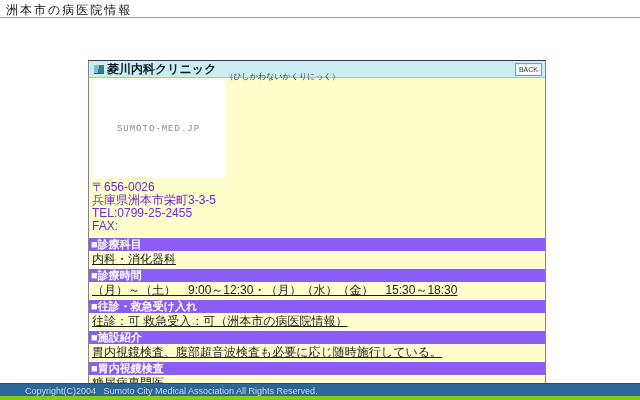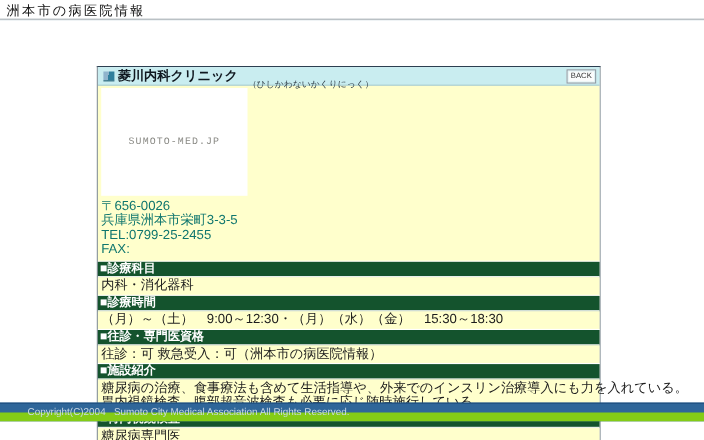--- a/index.html
+++ b/index.html
@@ -80,52 +80,53 @@
     width: 133px; height: 98px;
     background: #ffffff;
     display: flex; align-items: center; justify-content: center; text-align: center;
   }
   .photo-text {
     font-family: "Liberation Mono", "DejaVu Sans Mono", monospace;
     font-size: 9px; color: #8a8a85; letter-spacing: 1px;
   }
   .address-block { margin-top: 3px; }
   .addr-line {
-    font-size: 12px; line-height: 13px; color: #0f766e;
+    font-size: 12px; line-height: 13px; color: #6d28d9;
     white-space: nowrap;
   }
 
   
   .section-bar {
-    background: #14532d;
+    background: #8b5cf6;
     color: #ffffff;
     font-size: 11px; font-weight: bold;
     line-height: 12px;
     padding: 0 0 1px 2px;
     border-bottom: 1px solid #ffffff;
     white-space: nowrap;
   }
   .section-content {
     background: #ffffcc;
     padding: 1px 3px 2px 3px;
     border-bottom: 1px solid #ffffff;
   }
   .section-line {
     font-size: 12px; line-height: 13px; color: #1c1c1c;
     white-space: nowrap;
+    text-decoration: underline;
   }
   .section-content.last { border-bottom: none; }
 
   
   .footer-bar {
-    position: absolute; left: 0; top: 366px;
+    position: absolute; left: 0; top: 383px;
     width: 640px; height: 17px;
     background: #2f6699;
     border-top: 1px solid #1c4c7c;
-    border-bottom: 8px solid #84cc16;
+    border-bottom: 4px solid #84cc16;
   }
   .footer-text {
     font-size: 9px; line-height: 14px;
     color: #c9d8e6;
     padding-left: 25px;
     white-space: pre;
   }
 </style>
 </head>
 <body>
@@ -157,28 +158,27 @@
   <div class="section-bar">■診療科目</div>
   <div class="section-content">
     <div class="section-line">内科・消化器科</div>
   </div>
 
   <div class="section-bar">■診療時間</div>
   <div class="section-content">
     <div class="section-line">（月）～（土）　9:00～12:30・（月）（水）（金）　15:30～18:30</div>
   </div>
 
-  <div class="section-bar">■往診・専門医資格</div>
+  <div class="section-bar">■往診・救急受け入れ</div>
   <div class="section-content">
     <div class="section-line">往診：可 救急受入：可（洲本市の病医院情報）</div>
   </div>
 
   <div class="section-bar">■施設紹介</div>
   <div class="section-content">
-    <div class="section-line">糖尿病の治療、食事療法も含めて生活指導や、外来でのインスリン治療導入にも力を入れている。</div>
     <div class="section-line">胃内視鏡検査、腹部超音波検査も必要に応じ随時施行している。</div>
   </div>
 
   <div class="section-bar">■胃内視鏡検査</div>
   <div class="section-content last">
     <div class="section-line">糖尿病専門医</div>
   </div>
 
 </div>
 

